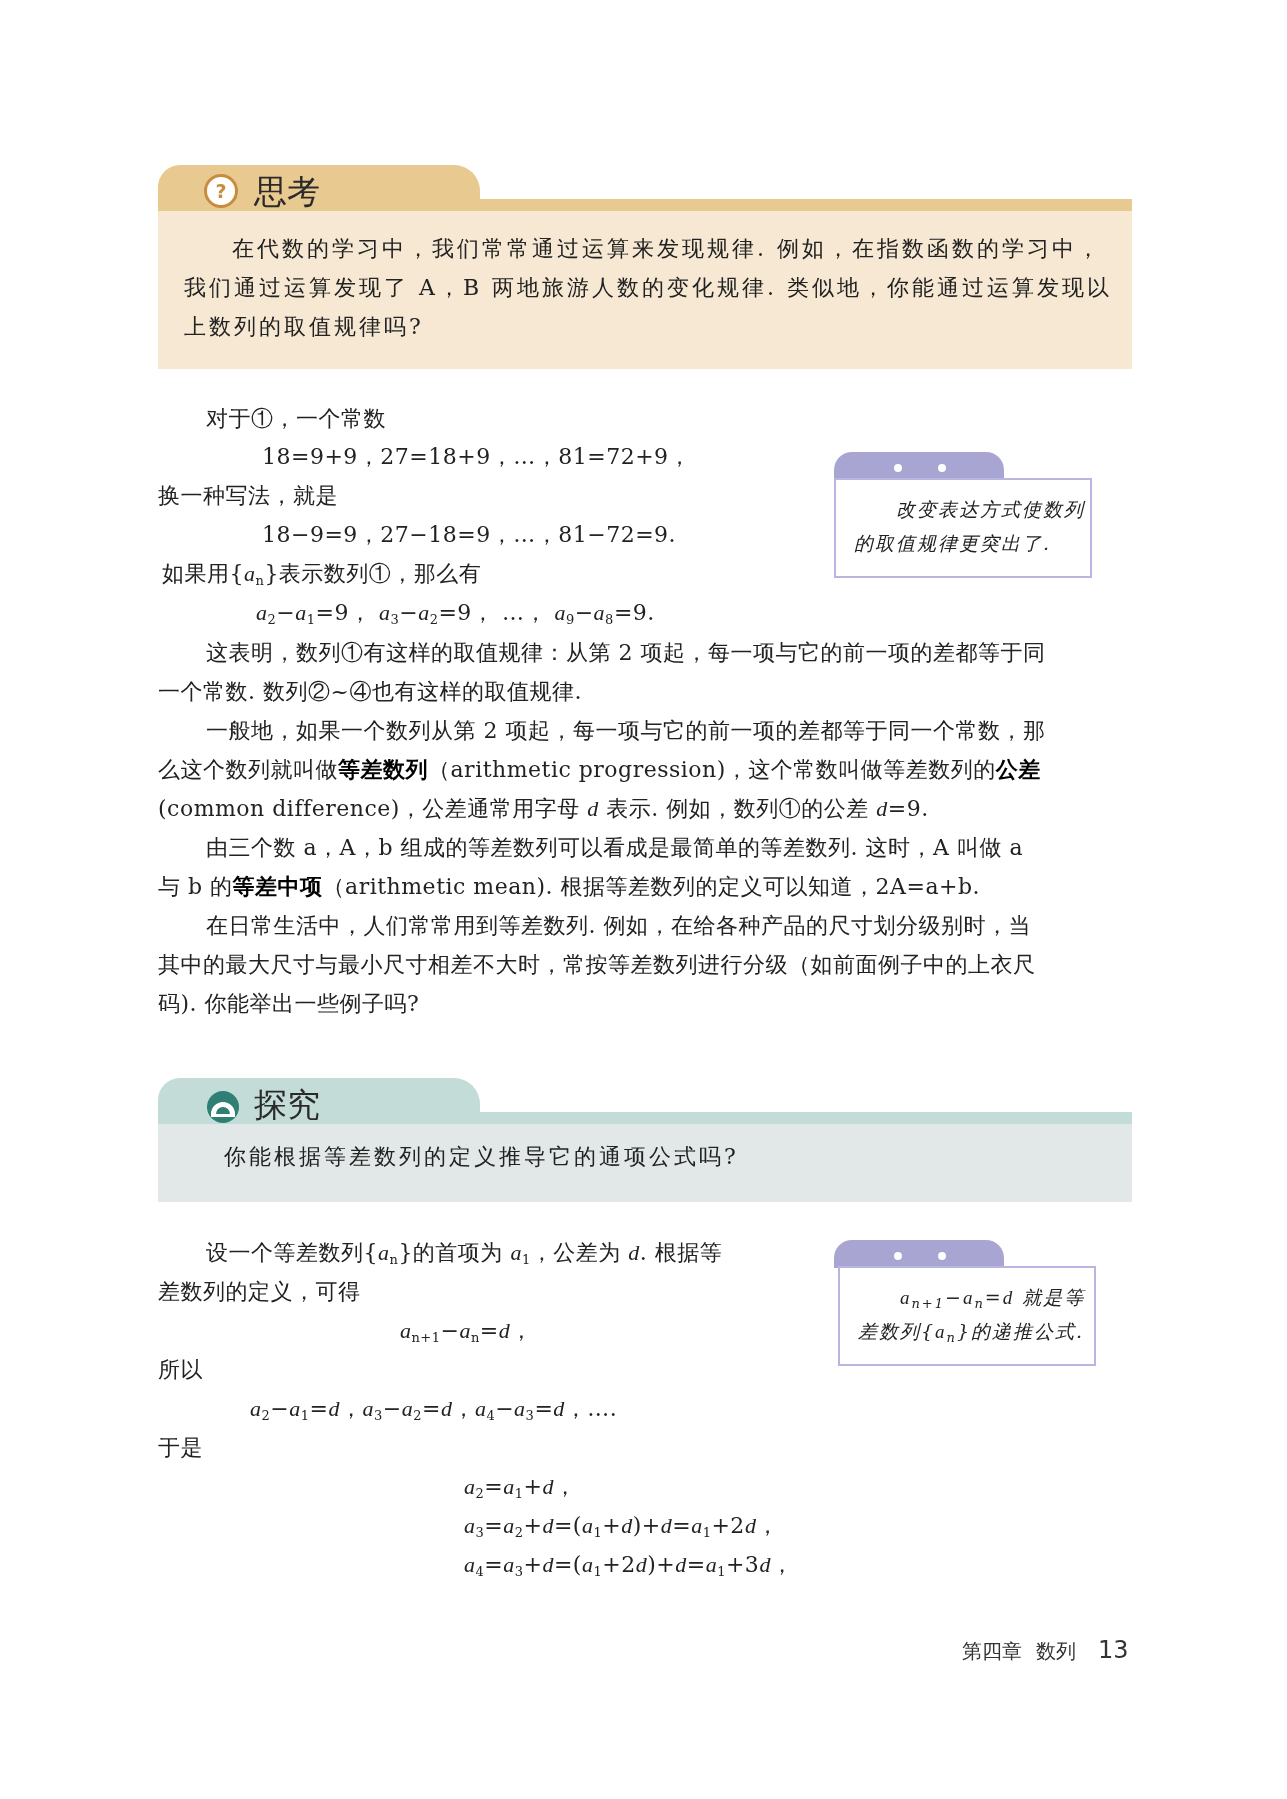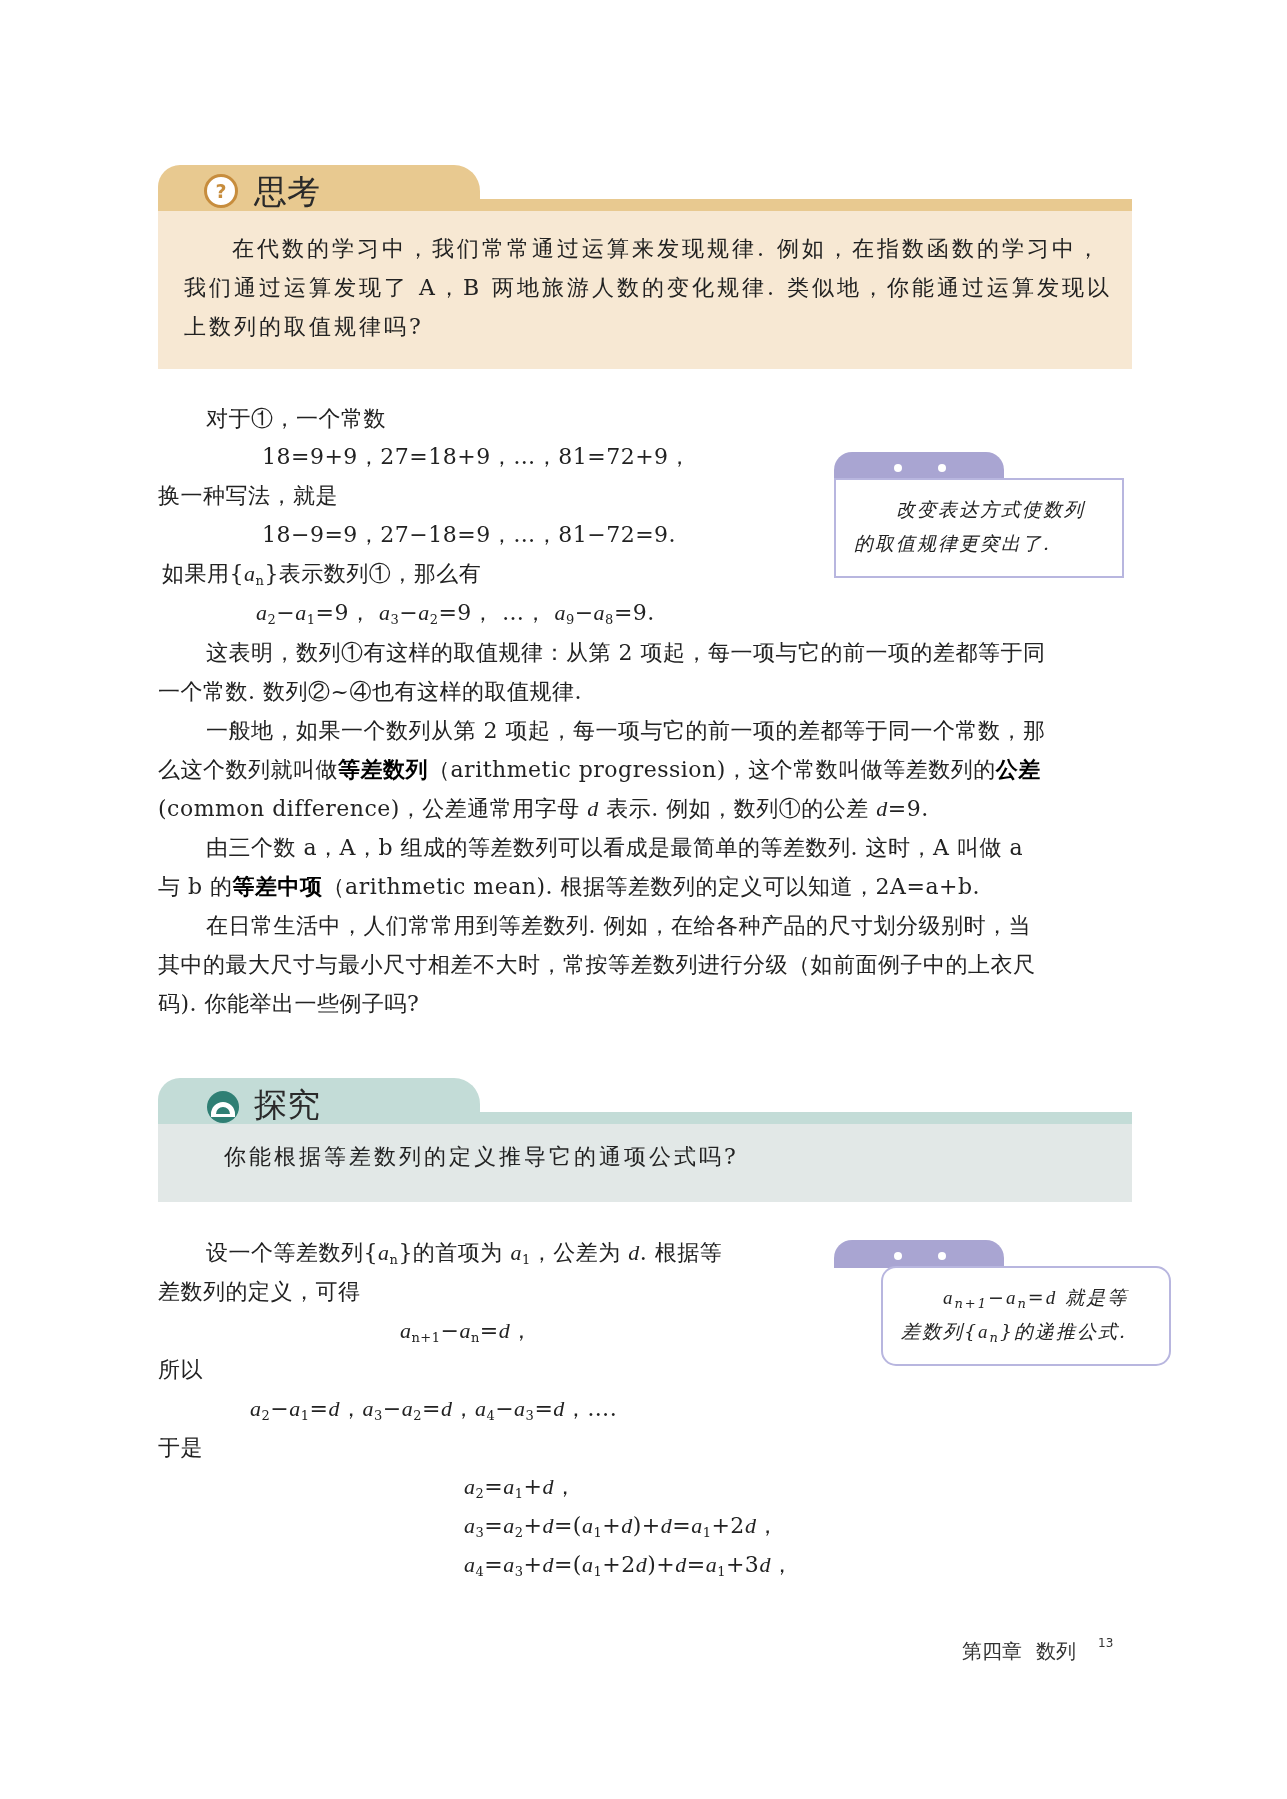--- a/index.html
+++ b/index.html
@@ -26,21 +26,21 @@
   
   .explore-tab { left:158px; top:1078px; width:322px; height:46px; background:#c3dcd7;
                  border-radius:22px 26px 0 0; }
   .explore-strip { left:158px; top:1112px; width:974px; height:12px; background:#c3dcd7; }
   .explore-body { left:158px; top:1124px; width:974px; height:78px; background:#e2e8e7; }
   .explore-icon { left:206px; top:1090px; width:34px; height:34px; }
 
   
   .note-tab { width:170px; height:28px; background:#a9a5d2; border-radius:18px 18px 0 0; }
   .note-dot { width:8px; height:8px; background:#fff; border-radius:50%; position:absolute; top:12px; }
-  .note-box { width:290px; height:100px; border:2px solid #b8b6df; background:#fff; box-sizing:border-box; }
+  .note-box { width:258px; height:100px; border:2px solid #b8b6df; background:#fff; box-sizing:border-box; }
   .note-txt { font-size:19px; line-height:34px; font-style:italic; letter-spacing:2px; }
 
   .footer { font-family:"DejaVu Sans","Liberation Sans",sans-serif; font-size:20px; color:#333; }
 </style>
 </head>
 <body>
 
 <div class="abs think-tab"></div>
 <div class="abs think-strip"></div>
 <div class="abs think-body"></div>
@@ -119,24 +119,24 @@
   <i class="m">a</i><sub>3</sub>=<i class="m">a</i><sub>2</sub>+<i class="m">d</i>=(<i class="m">a</i><sub>1</sub>+<i class="m">d</i>)+<i class="m">d</i>=<i class="m">a</i><sub>1</sub>+2<i class="m">d</i>，
 </div>
 <div class="abs txt" style="left:464px;top:1548px;">
   <i class="m">a</i><sub>4</sub>=<i class="m">a</i><sub>3</sub>+<i class="m">d</i>=(<i class="m">a</i><sub>1</sub>+2<i class="m">d</i>)+<i class="m">d</i>=<i class="m">a</i><sub>1</sub>+3<i class="m">d</i>，
 </div>
 
 <div class="abs note-tab" style="left:834px;top:1240px;">
   <div class="note-dot" style="left:60px;"></div>
   <div class="note-dot" style="left:104px;"></div>
 </div>
-<div class="abs note-box" style="left:881px;top:1266px;border-radius:15px;">
+<div class="abs note-box" style="left:838px;top:1266px;">
   <div class="note-txt" style="position:absolute;left:60px;top:12px;">
     <i class="m">a</i><sub>n+1</sub>−<i class="m">a</i><sub>n</sub>=<i class="m">d</i><span> 就是等</span>
   </div>
   <div class="note-txt" style="position:absolute;left:18px;top:46px;">
     <span>差数列{</span><i class="m">a</i><sub>n</sub><span>}的递推公式.</span>
   </div>
 </div>
 
 <div class="abs footer" style="left:962px;top:1638px;">第四章</div>
 <div class="abs footer" style="left:1036px;top:1638px;">数列</div>
-<div class="abs footer" style="left:1098px;top:1636px;font-size:12px;">13</div>
+<div class="abs footer" style="left:1098px;top:1636px;font-size:24px;">13</div>
 
 </body></html>

